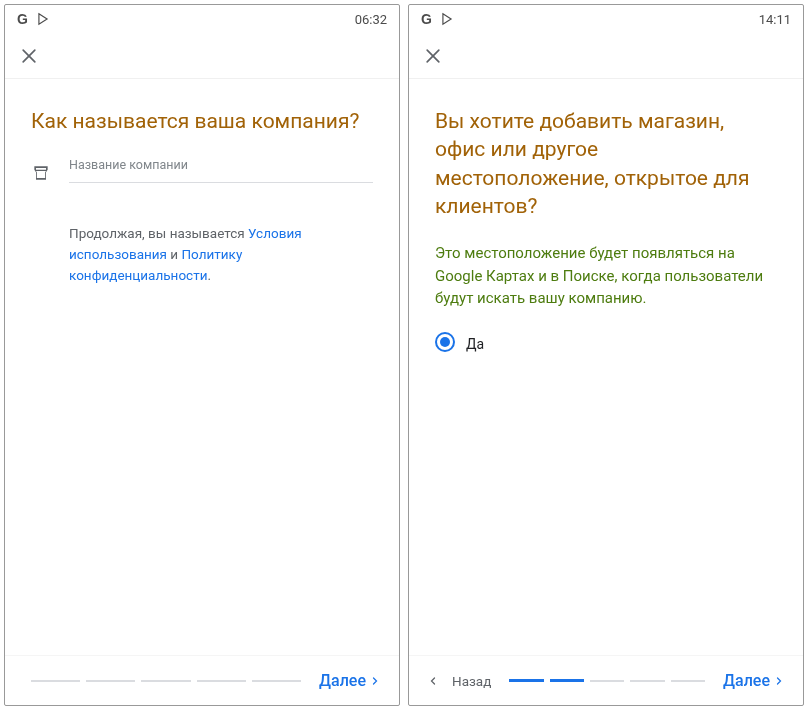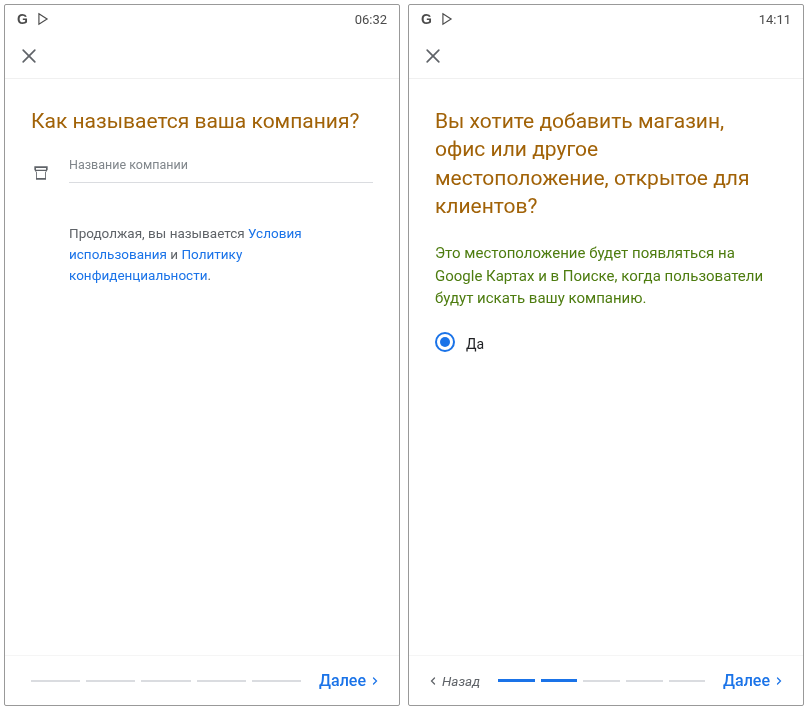--- a/index.html
+++ b/index.html
@@ -121,25 +121,24 @@
     height: 50px;
     border-top: 1px solid rgba(0,0,0,0.04);
     display: flex;
     align-items: center;
     padding: 0 18px;
     gap: 10px;
   }
   .back-btn {
     display: flex;
     align-items: center;
-    gap: 3px;
+    gap: 13px;
     color: #5f6368;
     font-size: 13.5px;
     cursor: pointer;
-    font-style: italic;
   }
   .progress {
     flex: 1;
     display: flex;
     gap: 6px;
     align-items: center;
     padding: 0 8px;
   }
   .seg {
     height: 2px;

